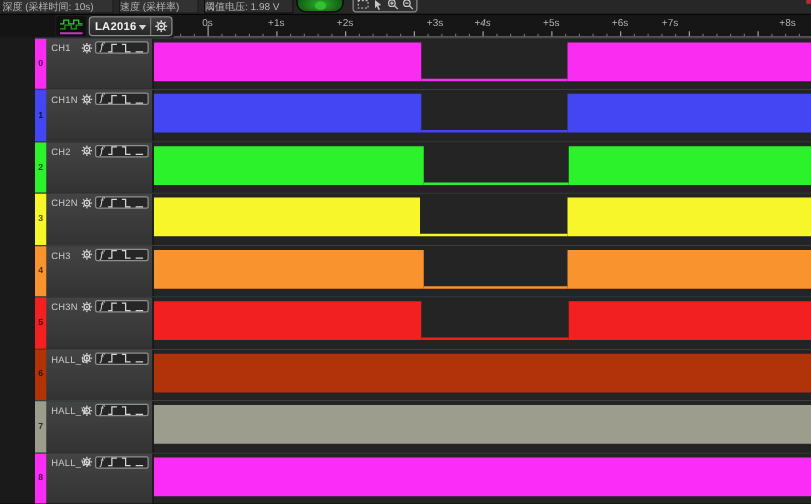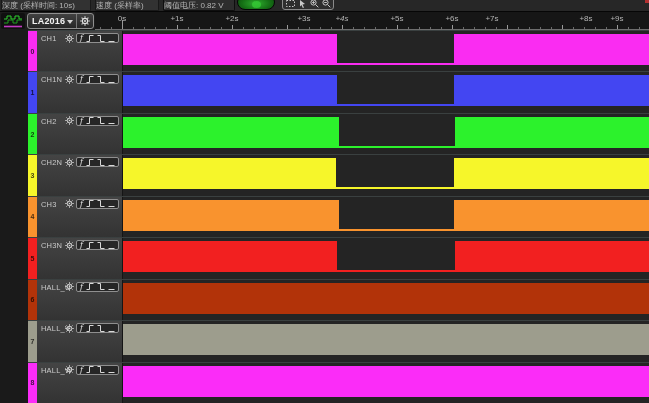--- a/index.html
+++ b/index.html
@@ -20,21 +20,21 @@
   .start-btn .dot{position:absolute;left:14px;top:6px;width:9px;height:7px;border-radius:50%;
         background:#35c935;opacity:.8;}
   .tool-group{position:absolute;left:282px;top:-6px;width:52px;height:16px;box-sizing:border-box;
         border:1px solid #8a8a8a;border-radius:3px;background:#2e2e2e;
         display:flex;align-items:flex-end;justify-content:space-around;padding:1px 1px;}
   .tool-btn{width:10px;height:9px;display:flex;align-items:center;justify-content:center;cursor:pointer;}
   .corner-accent{position:absolute;right:0;top:0;width:4px;height:3px;background:#b23030;}
 
   
   .device-row{height:18px;display:flex;background:#141414;}
-  .device-left{width:95px;display:flex;align-items:center;background:#1c1c1c;box-sizing:border-box;}
+  .device-left{width:95px;display:flex;align-items:center;background:#1c1c1c;box-sizing:border-box;margin-left:44px;}
   .logo{width:24px;height:16px;margin-left:1px;background:#101010;border-radius:2px;
         display:flex;align-items:center;justify-content:center;}
   .device-select{margin-left:2px;height:16px;display:flex;align-items:center;cursor:pointer;
         border:1px solid #8f8f8f;border-radius:3px;box-sizing:border-box;
         background:linear-gradient(#414141,#262626);}
   .device-name{font-size:9px;font-weight:bold;color:#f2f2f2;padding:0 2px 0 4px;letter-spacing:.2px;}
   .caret{width:0;height:0;border-left:3px solid transparent;border-right:3px solid transparent;
         border-top:4px solid #d5d5d5;margin:1px 3px 0 0;}
   .vdiv{width:1px;align-self:stretch;background:#777;}
   .gear-slot{padding:0 3px;display:flex;align-items:center;cursor:pointer;}
@@ -71,21 +71,21 @@
 <div class="app">
 
   <div class="toolbar">
     <div class="chip depth">
       <span>深度 (采样时间: 10s)</span>
     </div>
     <div class="chip rate">
       <span>速度 (采样率)</span>
     </div>
     <div class="chip threshold">
-      <span>阈值电压: 0.82 V</span>
+      <span>阈值电压: 1.98 V</span>
     </div>
     <button class="start-btn">
       <span class="dot"></span>
     </button>
     <div class="tool-group" id="tool-group">
         <span class="tool-btn">
           <svg width="9" height="7" viewBox="0 0 9 7">
             <rect x="0.5" y="0.5" width="8" height="6" fill="none" stroke="#c8c8c8" stroke-dasharray="1.5,1.5"></rect>
           </svg>
         </span>

